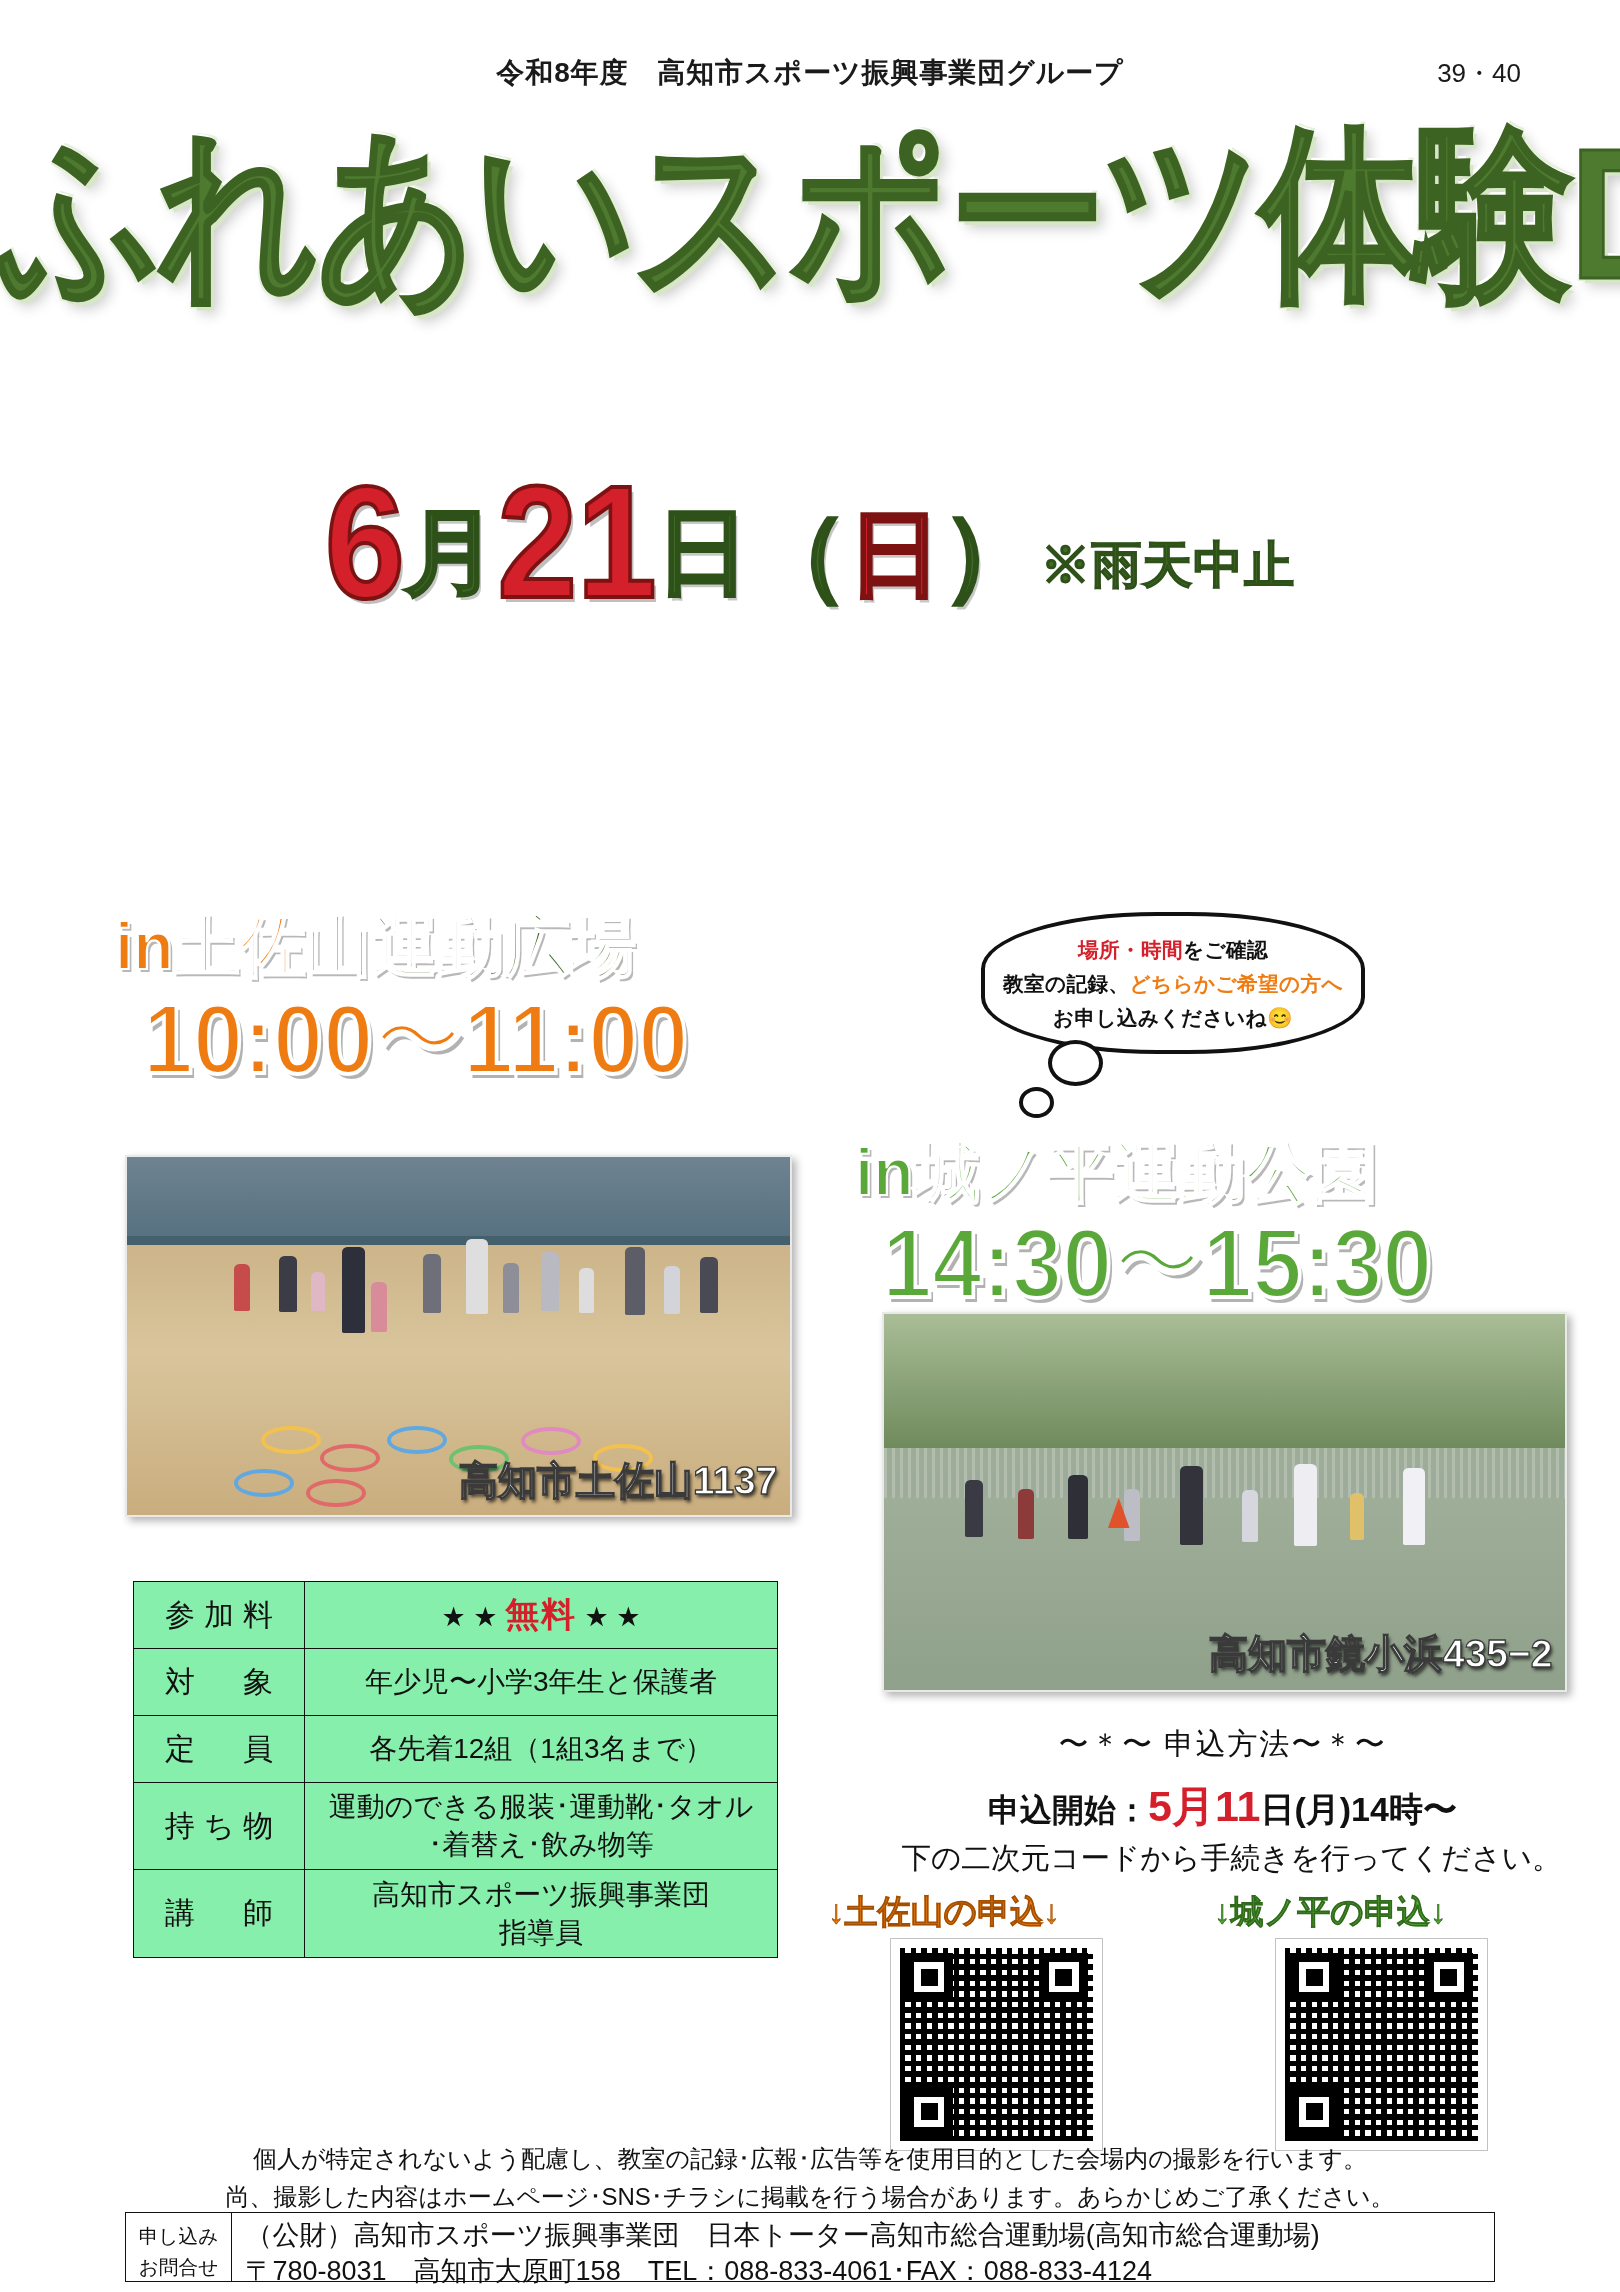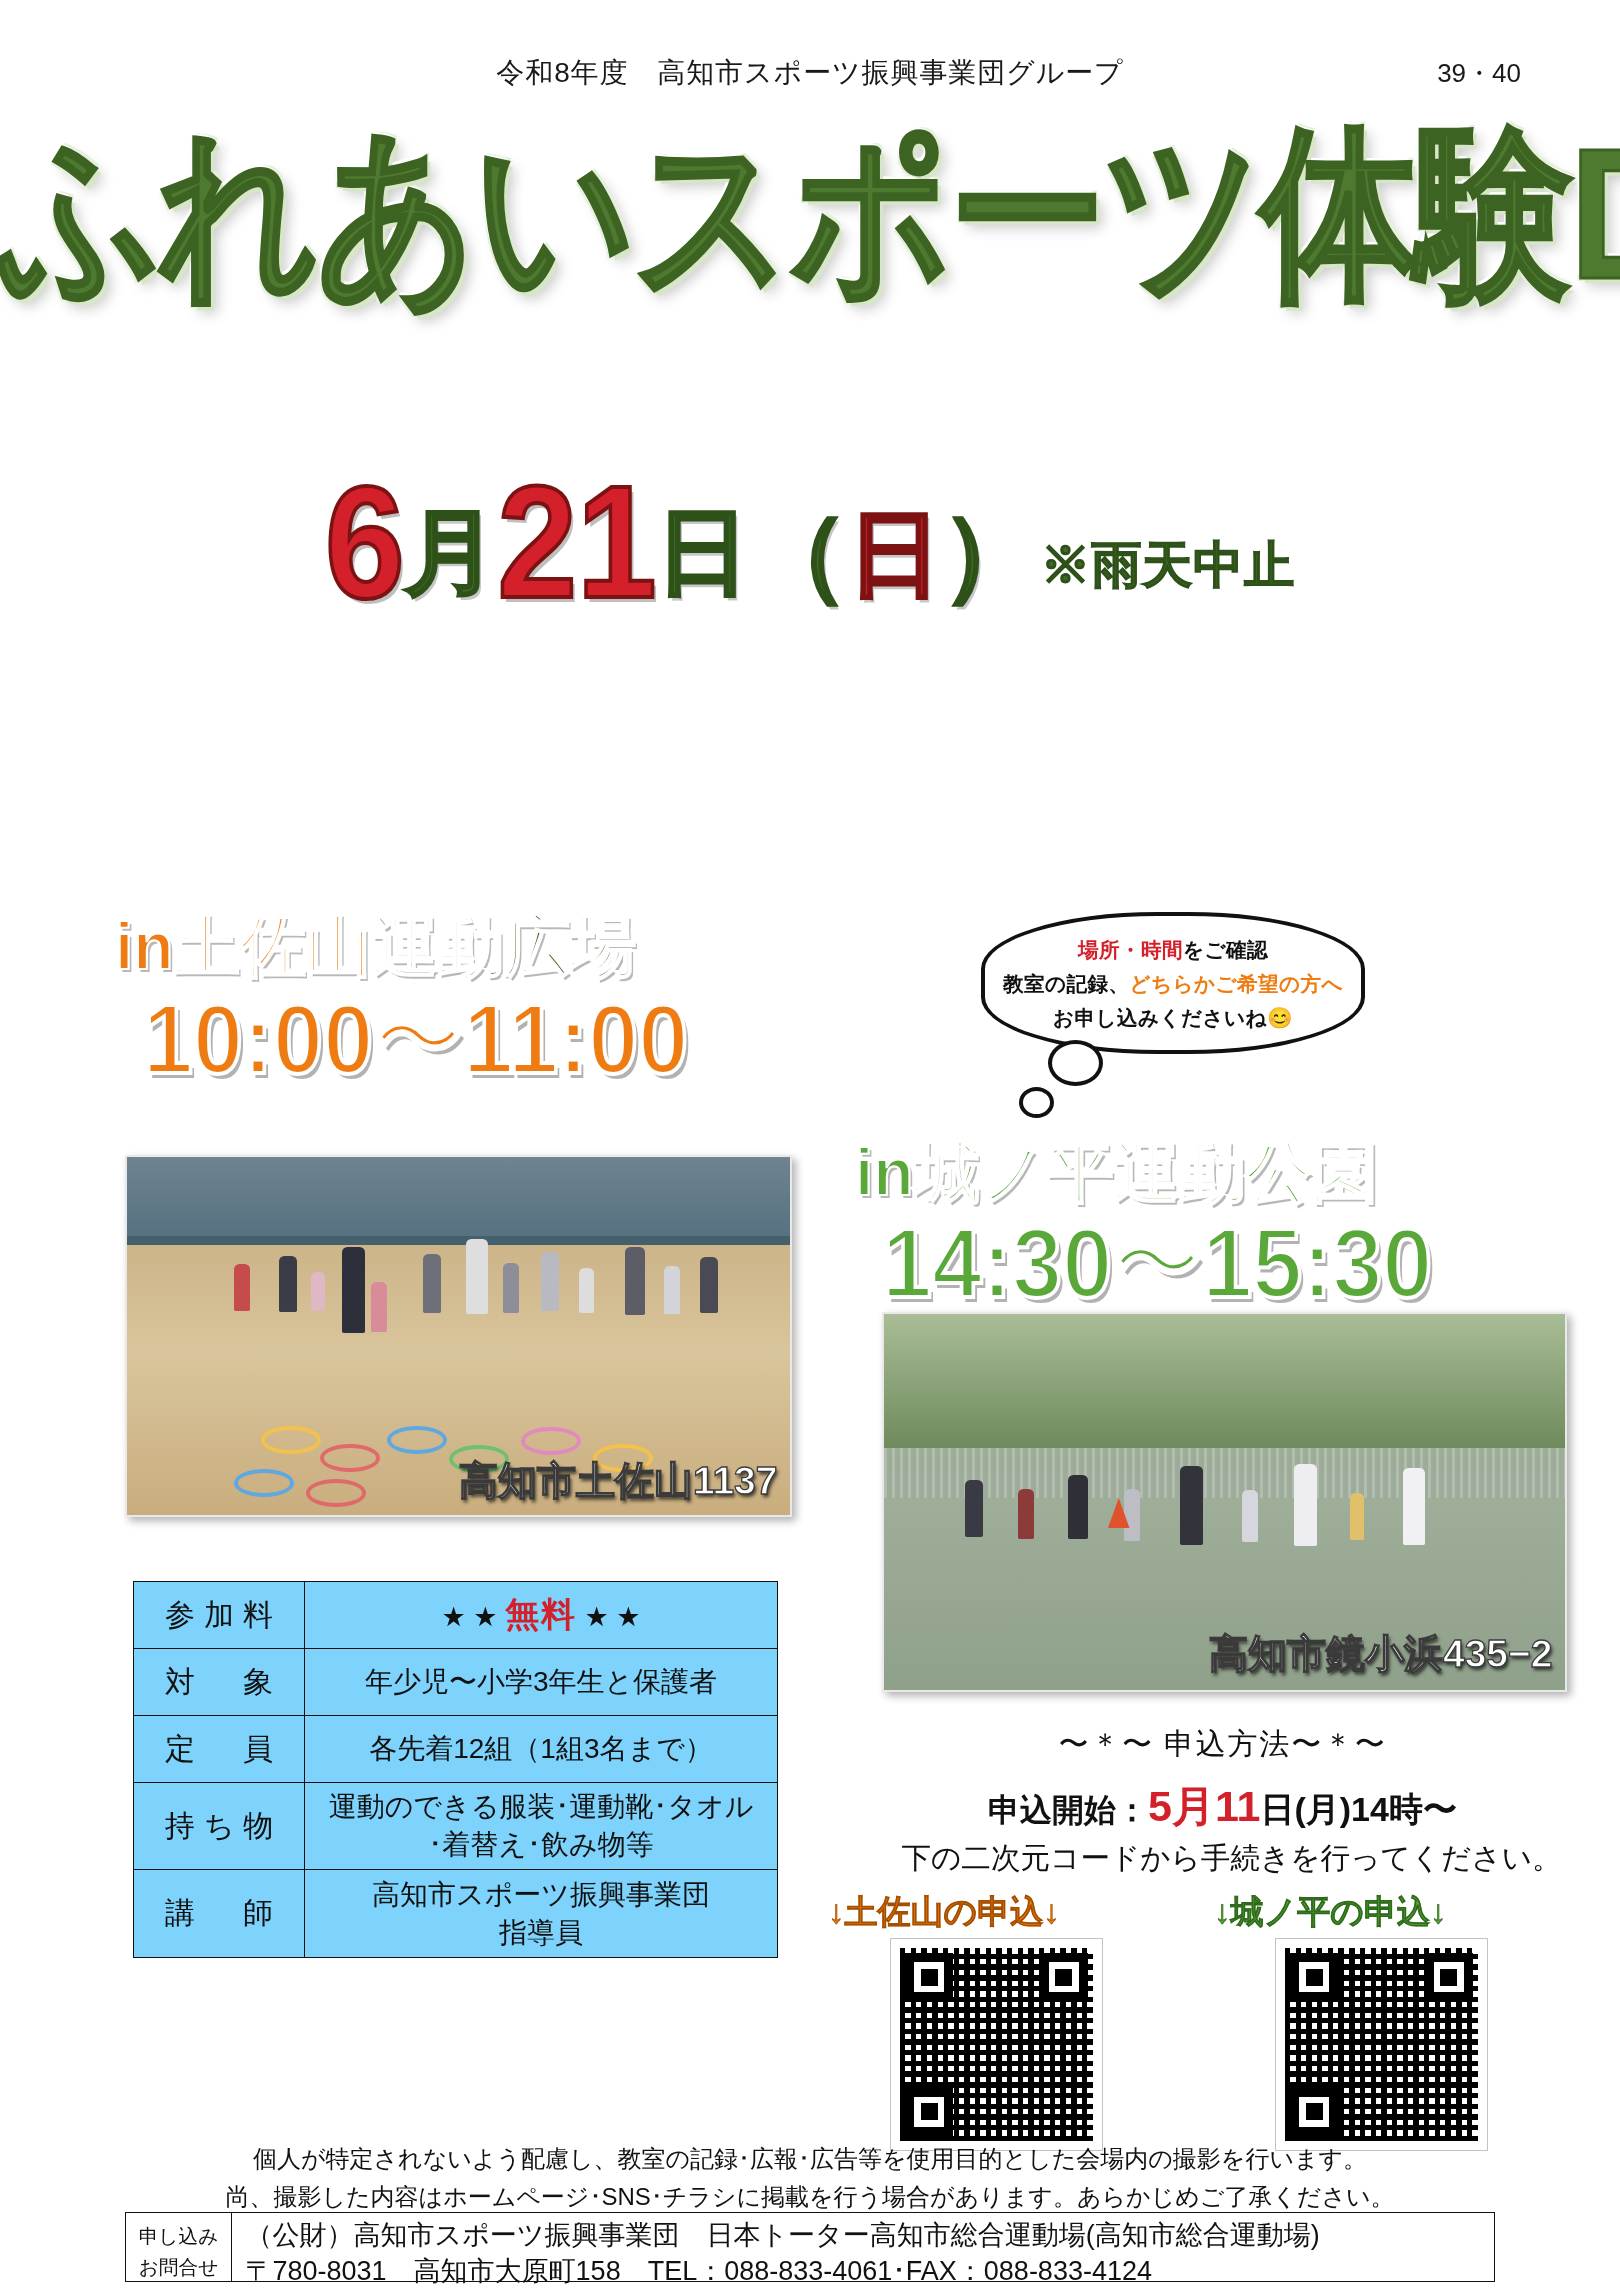--- a/index.html
+++ b/index.html
@@ -31,20 +31,21 @@
     width: 1620px;
     height: 41px;
   }
   .header-center {
     position: absolute;
     left: 0; right: 0;
     text-align: center;
     font-size: 28px;
     letter-spacing: 0.9px;
     color: #1a1a1a;
+    font-weight: bold;
   }
   .header-right {
     position: absolute;
     right: 99px;
     top: 1.8px;
     font-size: 26px;
     color: #1a1a1a;
   }
 
   
@@ -341,21 +342,21 @@
     white-space: nowrap;
   }
 
   
   .info-table {
     position: absolute;
     top: 1581px;
     left: 133px;
     width: 645px;
     border-collapse: collapse;
-    background: #7dd3fc;
+    background: #86efac;
   }
   .info-table td {
     border: 1.8px solid #111;
     padding: 5.4px 3.6px;
     text-align: center;
     vertical-align: middle;
   }
   .info-table td.key {
     width: 170px;
     font-size: 30px;

